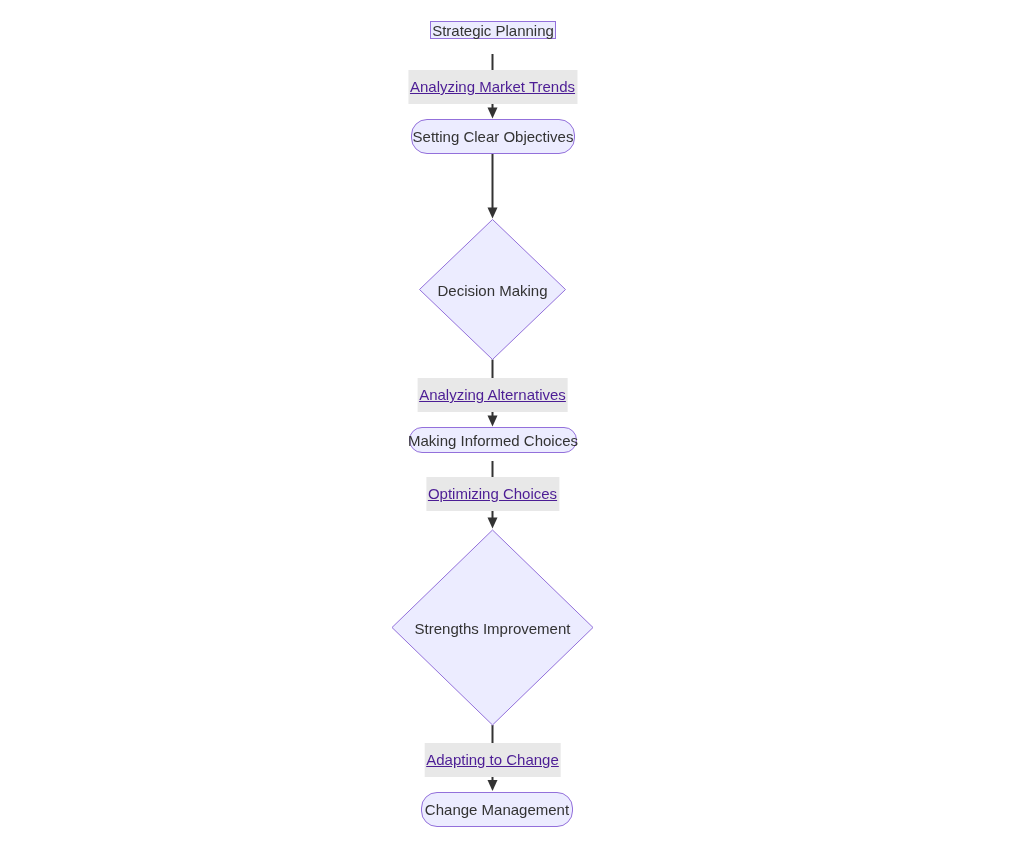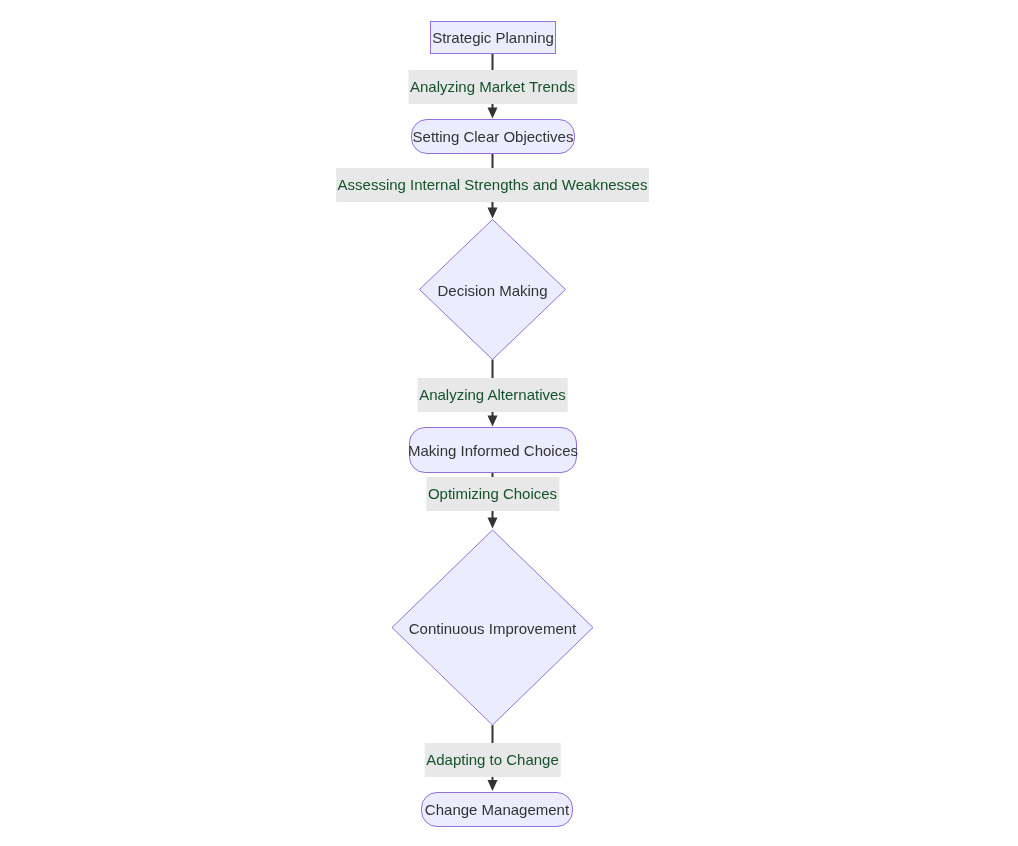--- a/index.html
+++ b/index.html
@@ -42,25 +42,26 @@
     position: absolute;
     transform: translate(-50%, -50%);
     color: #333333;
     font-size: 15px;
     white-space: nowrap;
   }
   .edge-label {
     position: absolute;
     transform: translate(-50%, -50%);
     background: #e8e8e8;
-    color: #14532d;
+    color: #4c1d95;
     font-size: 15px;
     line-height: 16px;
     padding: 9px 2px;
     white-space: nowrap;
+    text-decoration: underline;
   }
 </style>
 </head>
 <body>
 
 <div class="canvas">
 
   <svg class="edges-layer" width="1018" height="846" viewBox="0 0 1018 846" xmlns="http://www.w3.org/2000/svg">
 
     <line x1="492.5" y1="54" x2="492.5" y2="110" stroke="#333333" stroke-width="2"></line>
@@ -72,43 +73,42 @@
     <polygon points="492.5,118.5 487.5,107.5 497.5,107.5" fill="#333333"></polygon>
     <polygon points="492.5,218.5 487.5,207.5 497.5,207.5" fill="#333333"></polygon>
     <polygon points="492.5,426.5 487.5,415.5 497.5,415.5" fill="#333333"></polygon>
     <polygon points="492.5,528.5 487.5,517.5 497.5,517.5" fill="#333333"></polygon>
     <polygon points="492.5,791.0 487.5,780.0 497.5,780.0" fill="#333333"></polygon>
 
     <polygon points="492.5,219.5 565.5,289.5 492.5,359.5 419.5,289.5" fill="#ECECFF" stroke="#9370DB" stroke-width="1"></polygon>
     <polygon points="492.5,530 593,627.5 492.5,725 392,627.5" fill="#ECECFF" stroke="#9370DB" stroke-width="1"></polygon>
   </svg>
 
-  <div class="node" style="left:430px; top:21px; width:126px; height:33px;">
+  <div class="node" style="left:430px; top:21px; width:126px; height:18px;">
     <span>Strategic Planning</span>
   </div>
 
   <div class="node rounded" style="left:411px; top:119px; width:164px; height:35px;">
     <span>Setting Clear Objectives</span>
   </div>
 
-  <div class="node rounded" style="left:409px; top:427px; width:168px; height:46px;">
+  <div class="node rounded" style="left:409px; top:427px; width:168px; height:26px;">
     <span>Making Informed Choices</span>
   </div>
 
   <div class="node rounded" style="left:421px; top:792px; width:152px; height:35px;">
     <span>Change Management</span>
   </div>
 
   <div class="diamond-label" style="left:492.5px; top:289.5px;">Decision Making</div>
 
-  <div class="diamond-label" style="left:492.5px; top:627.5px;">Continuous Improvement</div>
+  <div class="diamond-label" style="left:492.5px; top:627.5px;">Strengths Improvement</div>
 
   <div class="edge-label" style="left:492.5px; top:87px;">Analyzing Market Trends</div>
 
-  <div class="edge-label" style="left:492.5px; top:185px;">Assessing Internal Strengths and Weaknesses</div>
 
   <div class="edge-label" style="left:492.5px; top:395px;">Analyzing Alternatives</div>
 
   <div class="edge-label" style="left:492.5px; top:494px;">Optimizing Choices</div>
 
   <div class="edge-label" style="left:492.5px; top:760px;">Adapting to Change</div>
 
 </div>
 
 </body></html>

